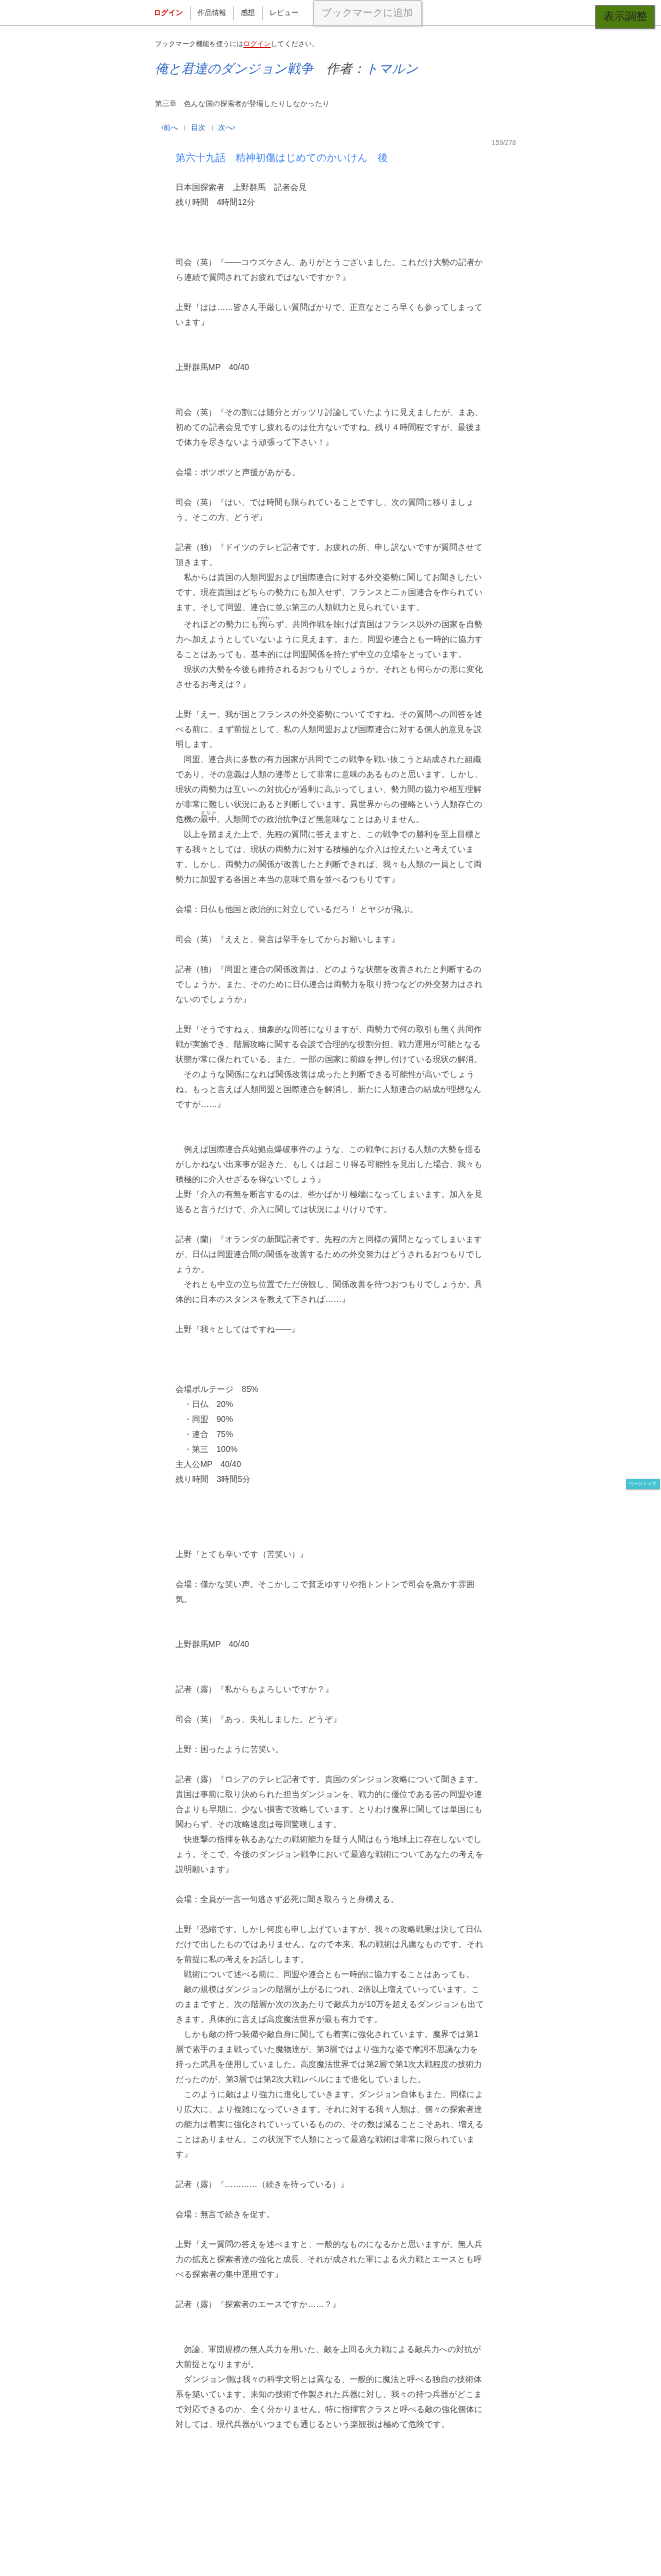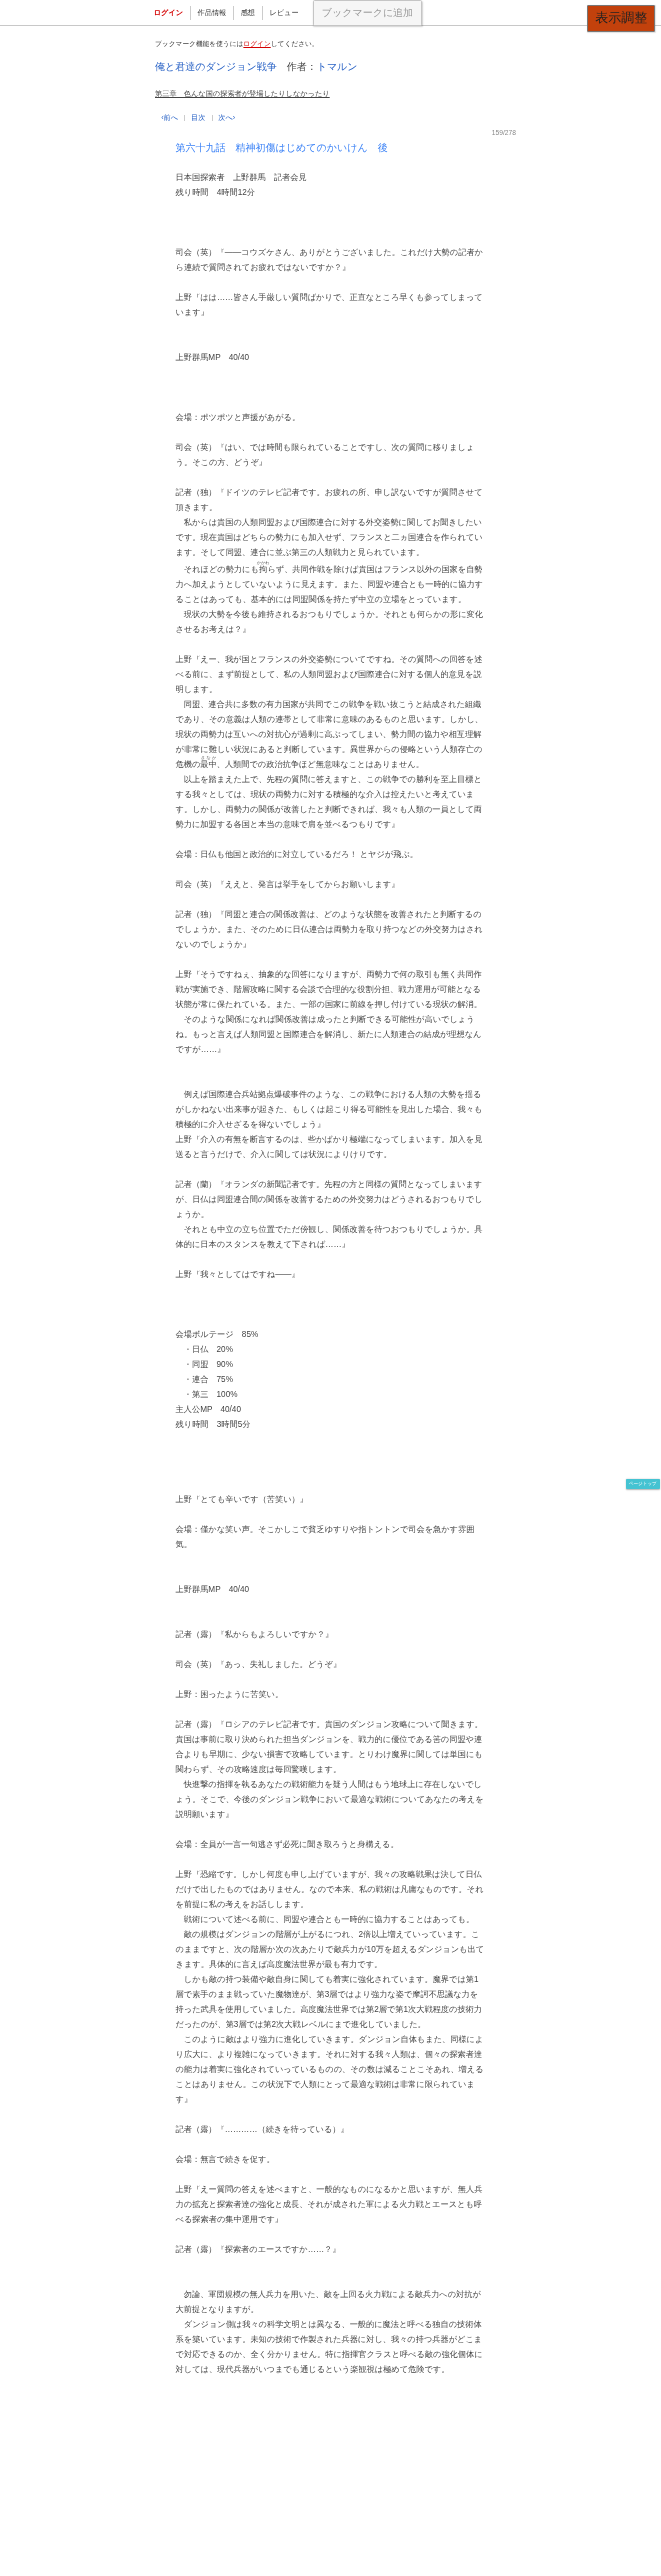--- a/index.html
+++ b/index.html
@@ -41,41 +41,41 @@
     color:#9a9a9a;
     background:#f6f6f6;
     border:0.5px solid #c5c5c5;
     border-radius:1.5px;
     box-shadow:0.5px 1px 1.5px rgba(0,0,0,0.18);
     white-space:nowrap;
   }
   .display-btn {
     position:absolute; right:7.2px; top:4.6px;
     padding:3.6px 6.7px;
-    font-size:13px; color:#222;
-    background:#c2410c;
+    font-size:11px; color:#222;
+    background:#4d7c0f;
     border:0.5px solid #777;
     border-radius:1px;
     box-shadow:0.5px 0.5px 1px rgba(0,0,0,0.12);
     white-space:nowrap;
     cursor:pointer;
   }
   
   .container {
     width:361px;
     margin-left:155px;
   }
   .notice {
     padding-top:14px;
     font-size:6.7px; color:#333;
   }
   .notice a { color:#d40000; text-decoration:underline; cursor:pointer; }
-  .series-line { margin-top:10.8px; font-size:10px; color:#444; }
+  .series-line { margin-top:10.8px; font-size:13px; color:#444;font-style:italic; }
   .series-line a { color:#2a63c6; text-decoration:none; cursor:pointer; }
-  .chapter-line { margin-top:15px; font-size:7.2px; color:#444;text-decoration:underline; }
+  .chapter-line { margin-top:21px; font-size:7.2px; color:#444; }
   .episode-nav {
     margin-top:14px;
     text-align:left;
     font-size:7.2px;
   }
   .episode-nav a { color:#2a63c6; text-decoration:none; padding:0 6.2px; cursor:pointer; }
   .episode-nav .vsep {
     display:inline-block; width:0.5px; height:6.7px;
     background:#ccc; vertical-align:middle;
   }
@@ -166,20 +166,21 @@
         <p class="line"></p>
         <p class="line"></p>
         <p class="line">司会（英）『――コウズケさん、ありがとうございました。これだけ大勢の記者から連続で質問されてお疲れではないですか？』</p>
         <p class="line"></p>
         <p class="line">上野『はは……皆さん手厳しい質問ばかりで、正直なところ早くも参ってしまっています』</p>
         <p class="line"></p>
         <p class="line"></p>
         <p class="line">上野群馬MP　40/40</p>
         <p class="line"></p>
         <p class="line"></p>
+        <p class="line">司会（英）『その割には随分とガッツリ討論していたように見えましたが、まあ、初めての記者会見ですし疲れるのは仕方ないですね。残り４時間程ですが、最後まで体力を尽きないよう頑張って下さい！』</p>
         <p class="line"></p>
         <p class="line">会場：ポツポツと声援があがる。</p>
         <p class="line"></p>
         <p class="line">司会（英）『はい、では時間も限られていることですし、次の質問に移りましょう。そこの方、どうぞ』</p>
         <p class="line"></p>
         <p class="line">記者（独）『ドイツのテレビ記者です。お疲れの所、申し訳ないですが質問させて頂きます。</p>
         <p class="line">　私からは貴国の人類同盟および国際連合に対する外交姿勢に関してお聞きしたいです。現在貴国はどちらの勢力にも加入せず、フランスと二ヵ国連合を作られています。そして同盟、連合に並ぶ第三の人類戦力と見られています。</p>
         <p class="line">　それほどの勢力にも<ruby>拘<rt>かかわ</rt></ruby>らず、共同作戦を除けば貴国はフランス以外の国家を自勢力へ加えようとしていないように見えます。また、同盟や連合とも一時的に協力することはあっても、基本的には同盟関係を持たず中立の立場をとっています。</p>
         <p class="line">　現状の大勢を今後も維持されるおつもりでしょうか。それとも何らかの形に変化させるお考えは？』</p>
         <p class="line"></p>

